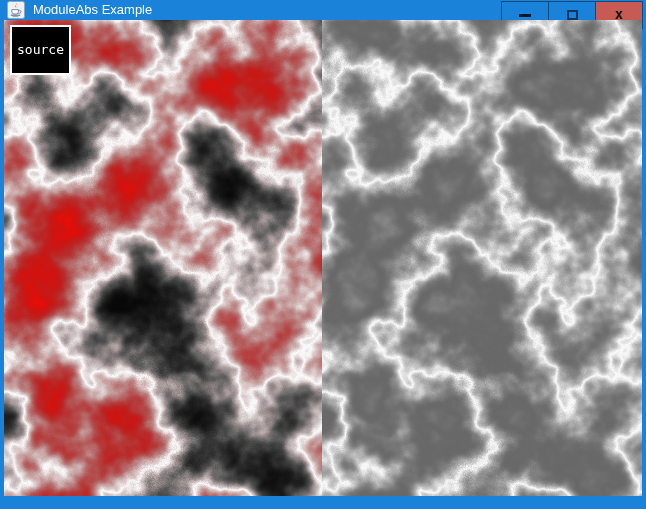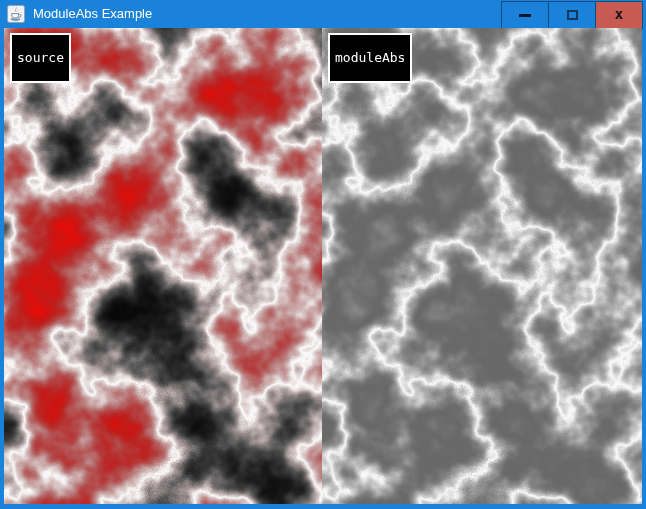--- a/index.html
+++ b/index.html
@@ -9,21 +9,21 @@
     width:646px; height:509px;
     background:#1a82d8;
     padding:0 4px 5px 4px;
     font-family:"Liberation Sans", sans-serif;
     position:relative;
     overflow:hidden;
   }
 
   
   .titlebar {
-    height:28px;
+    height:20px;
     display:flex; align-items:center;
     position:relative;
     user-select:none;
   }
   .app-icon { width:18px; height:18px; margin:0 8px 0 3px; flex:0 0 auto; display:block; }
   .title { color:#ffffff; font-size:13px; line-height:28px; white-space:nowrap; }
 
   .controls {
     position:absolute; right:-1px; top:1px;
     height:28px;
@@ -149,17 +149,16 @@
             <feComponentTransfer in="g" result="blob">
               <feFuncR type="table" tableValues="0.92 0.45 0 0.45 0.92"></feFuncR>
               <feFuncG type="table" tableValues="0.92 0.45 0 0.45 0.92"></feFuncG>
               <feFuncB type="table" tableValues="0.92 0.45 0 0.45 0.92"></feFuncB>
             </feComponentTransfer>
             <feBlend in="blob" in2="web2" mode="screen"></feBlend>
           </filter>
         </defs>
         <rect width="320" height="476" fill="#000" filter="url(#fGray)"></rect>
       </svg>
-      <div class="tag">moduleAbs</div>
     </div>
 
   </div>
 </div>
 
 </body></html>

